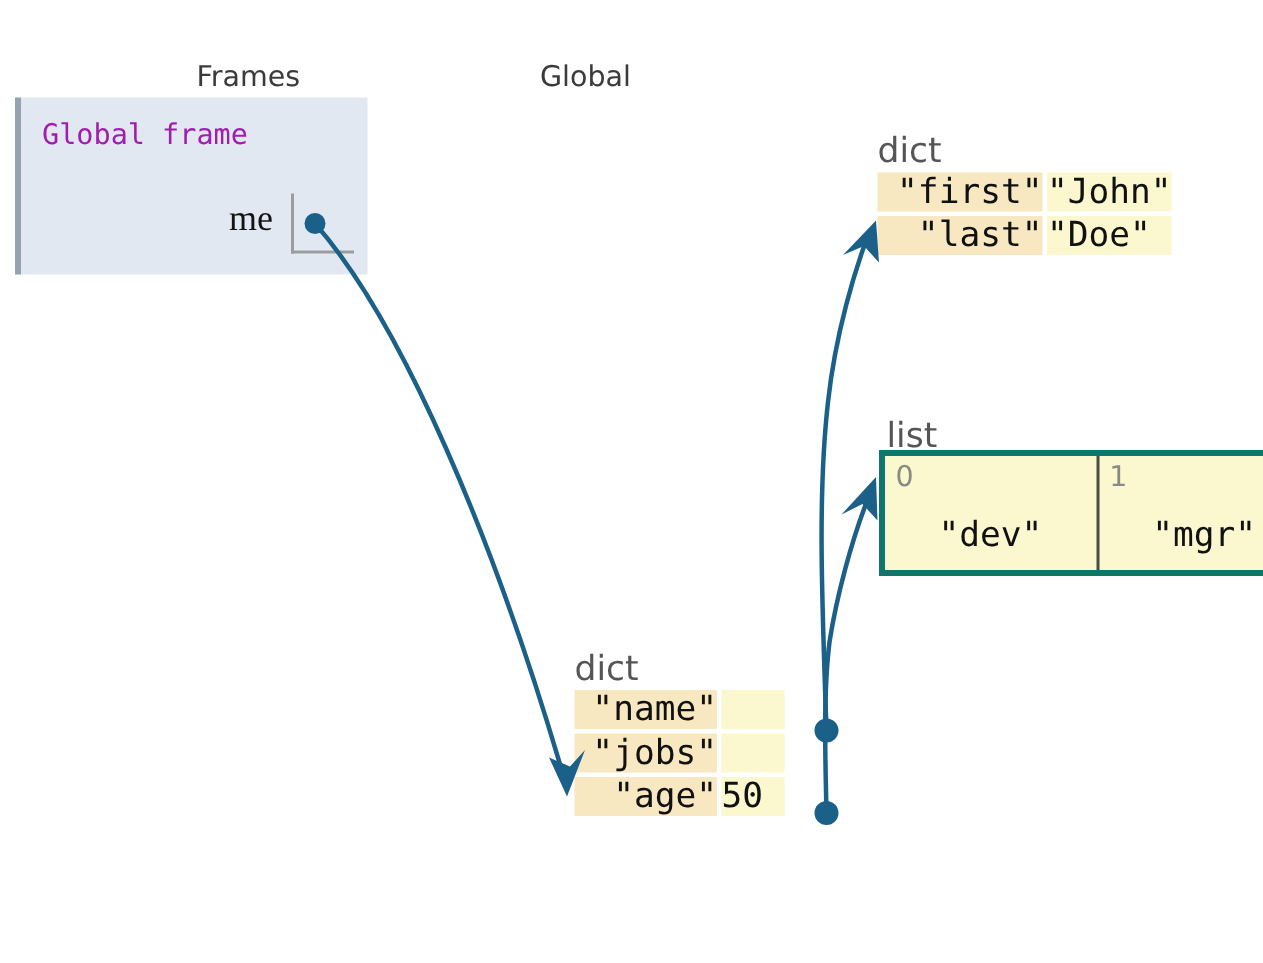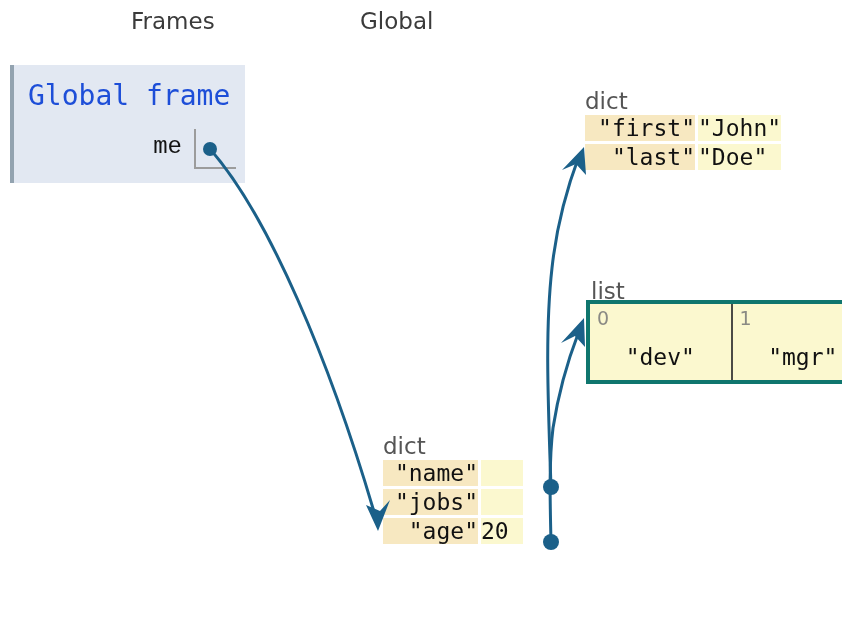--- a/index.html
+++ b/index.html
@@ -13,60 +13,61 @@
     position: relative;
     overflow: hidden;
     font-family: "DejaVu Sans", sans-serif;
     -webkit-font-smoothing: antialiased;
   }
 
   
   .col-heading {
     position: absolute;
     font-family: "DejaVu Sans", sans-serif;
-    font-size: 23px;
+    font-size: 19px;
     color: #3b3b3b;
     white-space: nowrap;
+    margin-top: 32px;
   }
   #heading-frames { left: 131px; top: 8px; }
   #heading-objects { left: 360px; top: 8px; }
 
   
   #global-frame {
     position: absolute;
     left: 10px;
     top: 65px;
     width: 235px;
     height: 118px;
     background: #e2e8f2;
     border-left: 4px solid #93a3b0;
     box-sizing: border-box;
   }
   #frame-title {
     position: absolute;
     left: 14px;
     top: 14px;
     font-family: "DejaVu Sans Mono", monospace;
-    font-size: 28px;
-    color: #1d4ed8;
+    font-size: 19px;
+    color: #a21caf;
     white-space: nowrap;
     letter-spacing: 0px;
   }
   #frame-var-row {
     position: absolute;
     left: 0px;
     top: 62px;
     width: 231px;
     height: 48px;
   }
   #frame-var-name {
     position: absolute;
     right: 63px;
     top: 6px;
-    font-family: Liberation Mono, monospace;
+    font-family: Liberation Serif, serif;
     font-size: 24px;
     color: #131313;
   }
   
   #frame-var-bracket {
     position: absolute;
     left: 180px;
     top: 2px;
     width: 42px;
     height: 40px;
@@ -227,21 +228,21 @@
       <tr>
         <td class="cell-key">"name"</td>
         <td class="cell-val ptr"></td>
       </tr>
       <tr>
         <td class="cell-key">"jobs"</td>
         <td class="cell-val ptr"></td>
       </tr>
       <tr>
         <td class="cell-key">"age"</td>
-        <td class="cell-val">20</td>
+        <td class="cell-val">50</td>
       </tr>
     </tbody>
   </table>
 </div>
 
 <svg id="arrow-layer" viewBox="0 0 842 642">
 
   <path d="M 210 149 C 268 215, 330 360, 377 522" fill="none" stroke="#1b6089" stroke-width="3"></path>
   <path d="M 378 531 L 366 505 L 380 511 L 390 500 Z" fill="#1b6089"></path>
   <circle cx="210" cy="149" r="7" fill="#1b6089"></circle>

